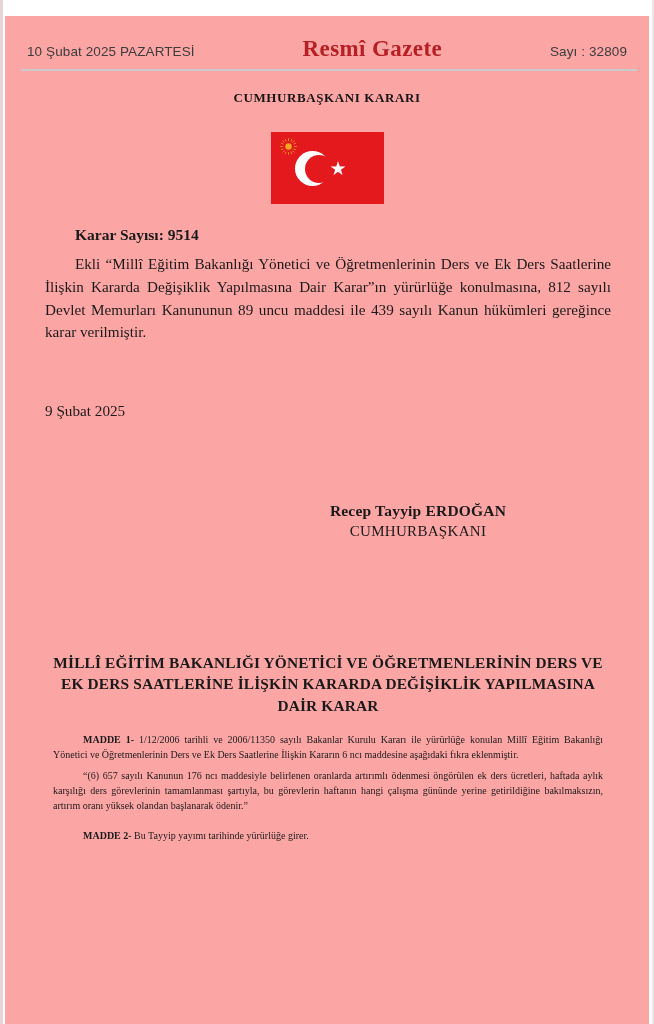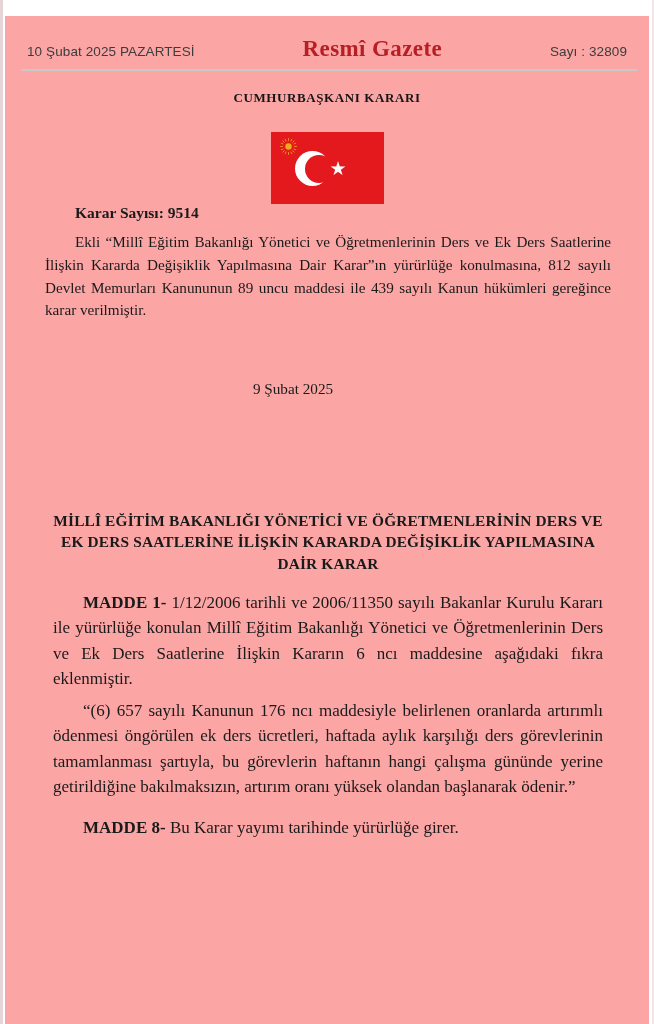--- a/index.html
+++ b/index.html
@@ -136,33 +136,33 @@
     height: 17px;
   }
 
   
   .content {
     padding: 0 38px 0 40px;
   }
   .karar-sayisi {
     font-weight: bold;
     font-size: 15.5px;
+    margin-top: 22px;
     padding-left: 30px;
   }
   p.body-par {
     font-size: 15.2px;
     line-height: 1.50;
     text-align: justify;
     text-justify: inter-word;
     margin: 9px 0 0 0;
     text-indent: 30px;
     hyphens: none;
   }
   .date-line {
-    text-align: center;
     font-size: 15.2px;
     margin-top: 58px;
     padding-right: 70px;
   }
   .signature {
     margin-top: 82px;
     text-align: center;
     padding-left: 180px;
   }
   .signature-name {
@@ -183,21 +183,21 @@
   }
   .annex-heading {
     text-align: center;
     font-weight: bold;
     font-size: 15.4px;
     line-height: 1.38;
     letter-spacing: 0.15px;
   }
   .annex-body { margin-top: 16px; }
   p.article {
-    font-size: 17px;
+    font-size: 10px;
     line-height: 1.50;
     text-align: justify;
     margin: 0 0 6px 0;
     text-indent: 30px;
   }
   p.article.spaced { margin-top: 15px; }
   .art-label { font-weight: bold; }
 </style>
 </head>
 <body>
@@ -248,33 +248,37 @@
   </div>
 
   <div class="content">
 
     <div class="karar-sayisi">Karar Sayısı: 9514</div>
 
     <p class="body-par">Ekli “Millî Eğitim Bakanlığı Yönetici ve Öğretmenlerinin Ders ve Ek Ders Saatlerine İlişkin Kararda Değişiklik Yapılmasına Dair Karar”ın yürürlüğe konulmasına, 812 sayılı Devlet Memurları Kanununun 89 uncu maddesi ile 439 sayılı Kanun hükümleri gereğince karar verilmiştir.</p>
 
     <div class="date-line">9 Şubat 2025</div>
 
+    <div class="signature">
+      <div class="signature-name">Recep Tayyip ERDOĞAN</div>
+      <div class="signature-role">CUMHURBAŞKANI</div>
+    </div>
 
     <div class="annex">
 
       <div class="annex-heading">MİLLÎ EĞİTİM BAKANLIĞI YÖNETİCİ VE ÖĞRETMENLERİNİN DERS VE EK DERS SAATLERİNE İLİŞKİN KARARDA DEĞİŞİKLİK YAPILMASINA DAİR KARAR</div>
 
       <div class="annex-body">
 
         <p class="article">
           <span class="art-label">MADDE 1-</span><span> 1/12/2006 tarihli ve 2006/11350 sayılı Bakanlar Kurulu Kararı ile yürürlüğe konulan Millî Eğitim Bakanlığı Yönetici ve Öğretmenlerinin Ders ve Ek Ders Saatlerine İlişkin Kararın 6 ncı maddesine aşağıdaki fıkra eklenmiştir.</span>
         </p>
 
         <p class="article">“(6) 657 sayılı Kanunun 176 ncı maddesiyle belirlenen oranlarda artırımlı ödenmesi öngörülen ek ders ücretleri, haftada aylık karşılığı ders görevlerinin tamamlanması şartıyla, bu görevlerin haftanın hangi çalışma gününde yerine getirildiğine bakılmaksızın, artırım oranı yüksek olandan başlanarak ödenir.”</p>
 
         <p class="article spaced">
-          <span class="art-label">MADDE 8-</span><span> Bu Karar yayımı tarihinde yürürlüğe girer.</span>
+          <span class="art-label">MADDE 2-</span><span> Bu Tayyip yayımı tarihinde yürürlüğe girer.</span>
         </p>
 
       </div>
     </div>
   </div>
 </div>
 
 </body></html>

